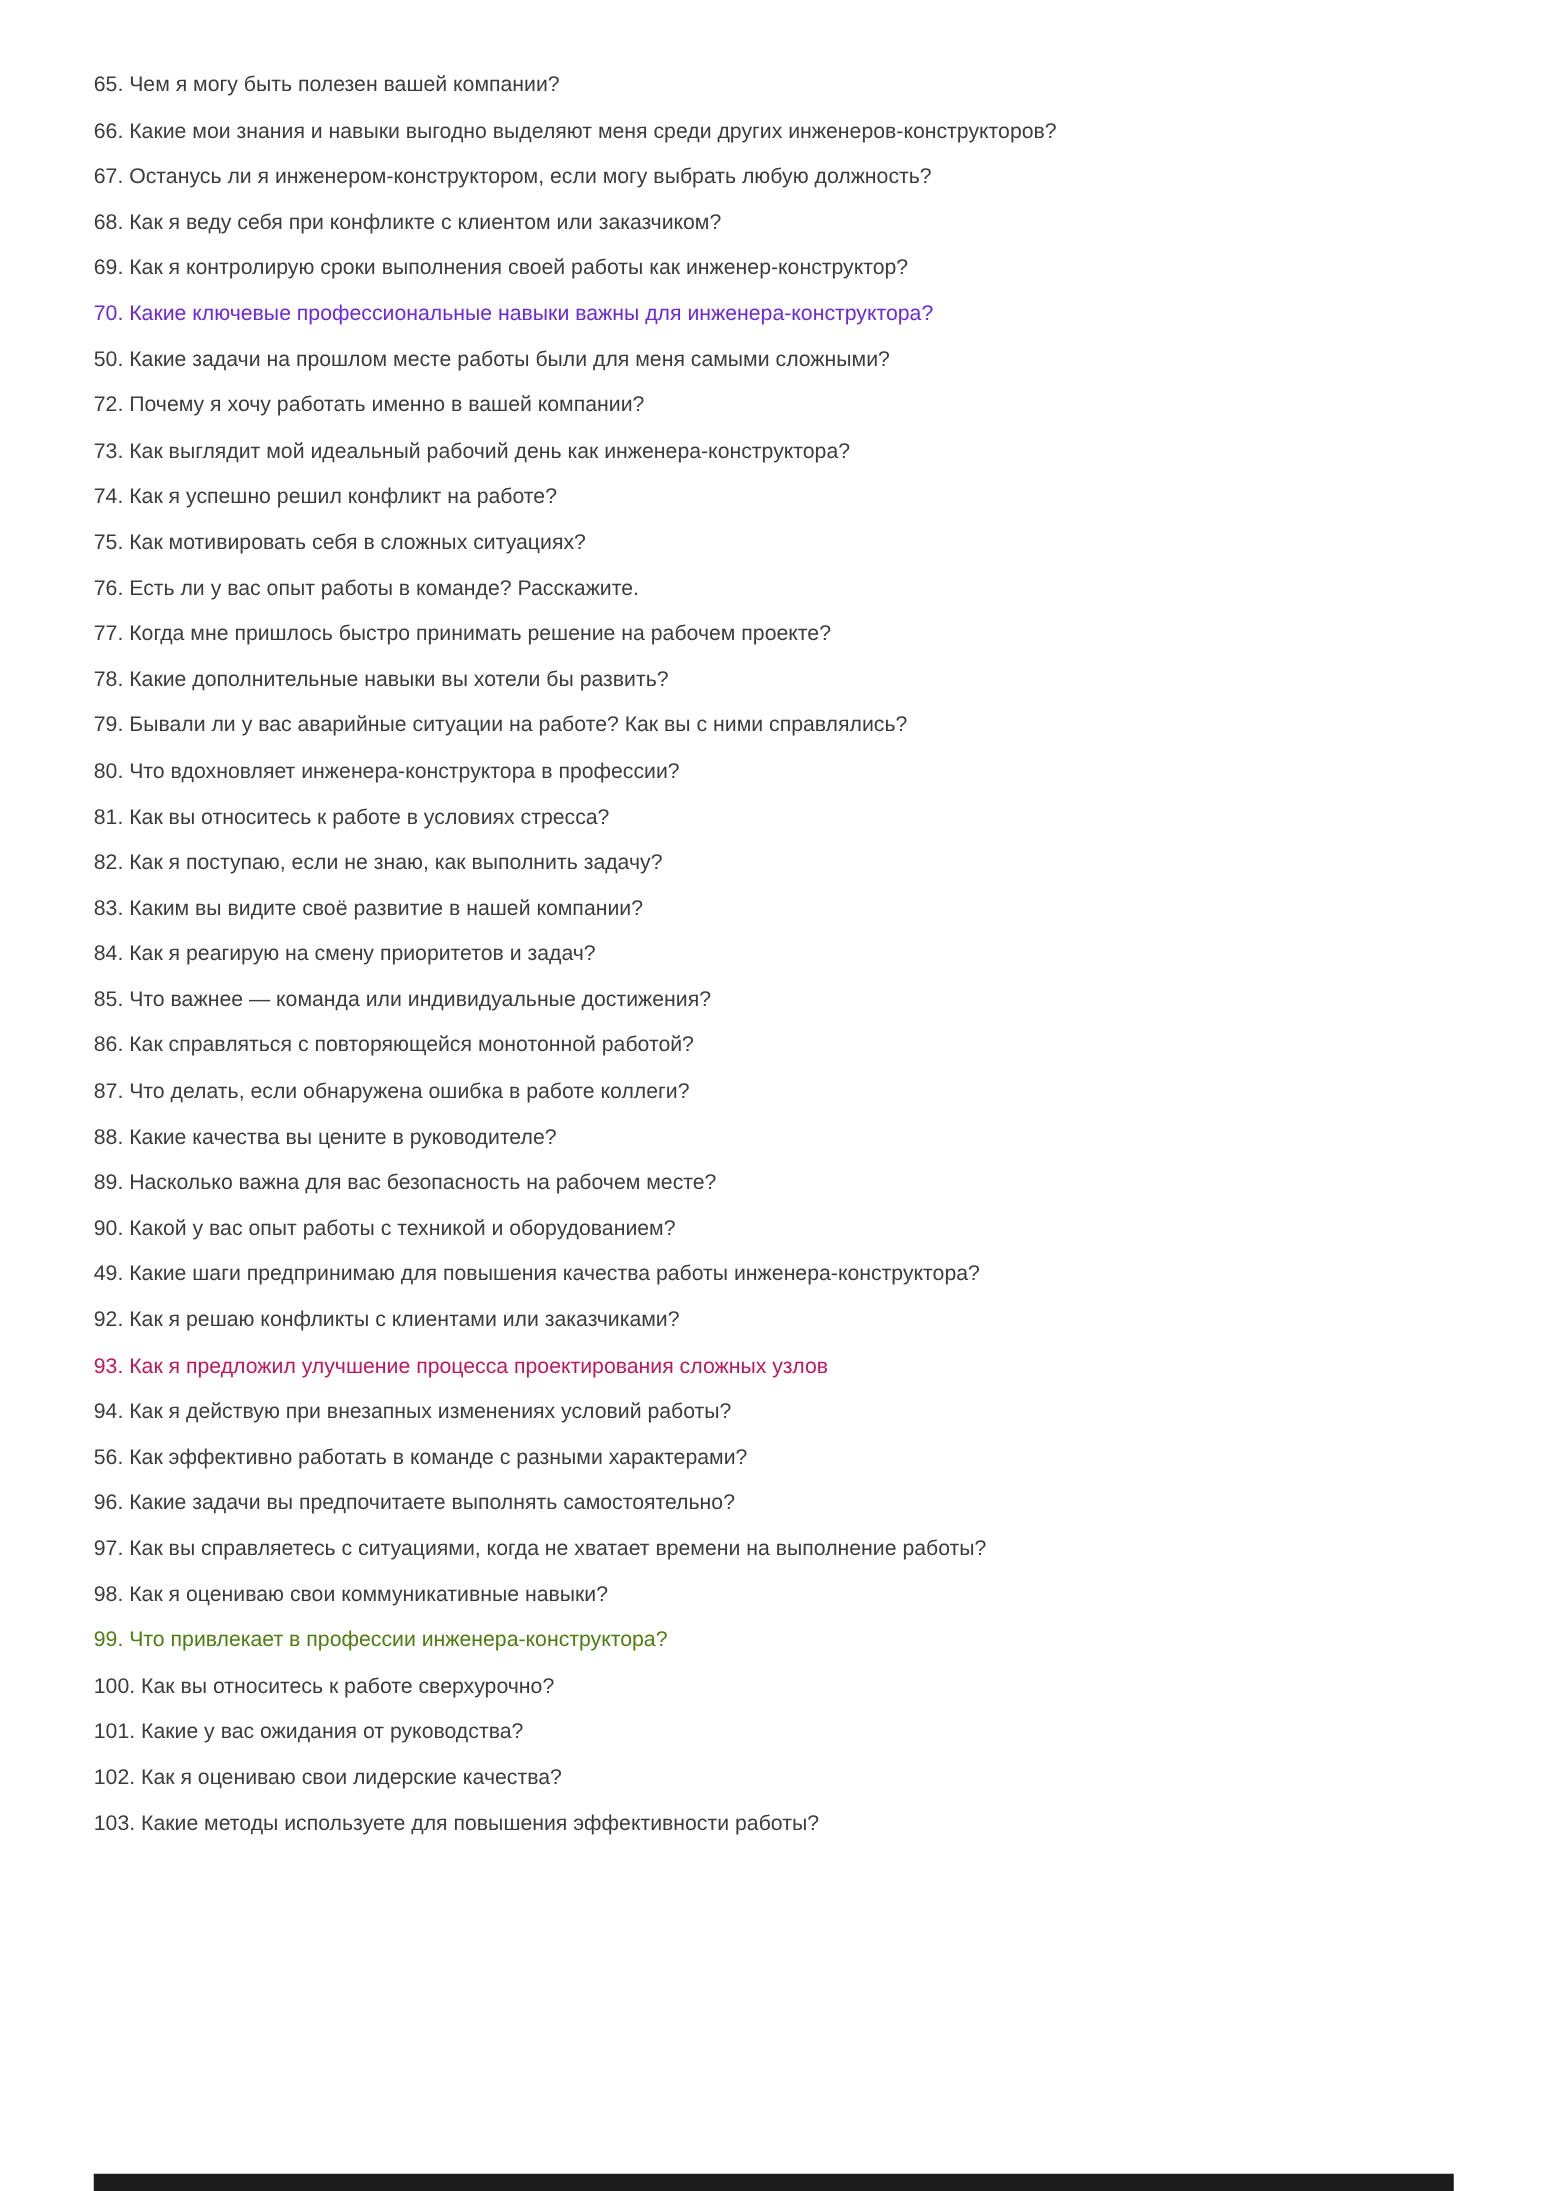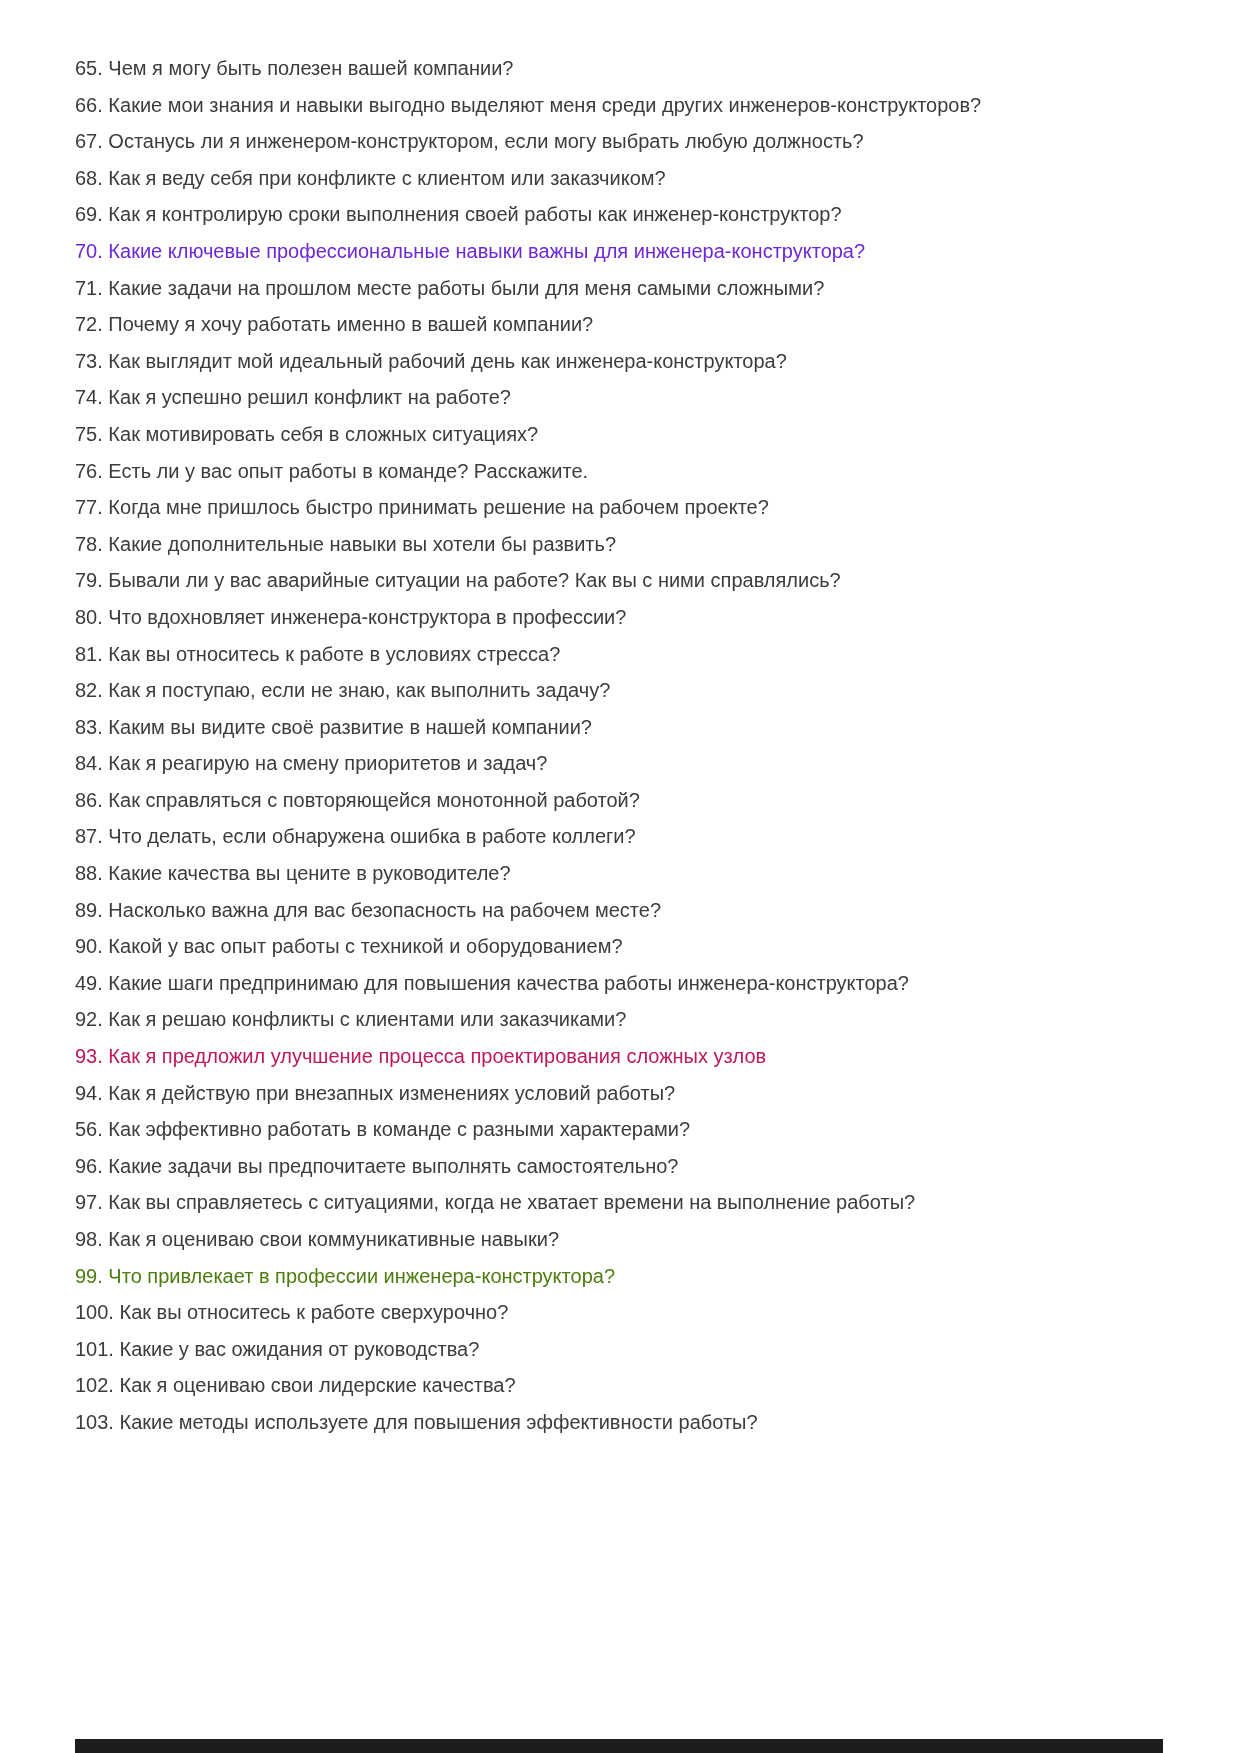--- a/index.html
+++ b/index.html
@@ -21,21 +21,21 @@
   }
   .questions {
     position: absolute;
     left: 75px;
     top: 50px;
     width: 950px;
   }
   .question {
     margin: 0;
     padding: 0;
-    font-size: 20px;
+    font-size: 17px;
     line-height: 36.6px;
     color: #3c3c3c;
     word-wrap: break-word;
   }
   .dark-bar {
     position: absolute;
     left: 75px;
     bottom: 0;
     width: 1088px;
     height: 14px;
@@ -46,34 +46,35 @@
 <body>
 
 <div class="page" style="background: rgb(255, 255, 255);">
   <div class="questions">
       <p class="question" style="color: rgb(60, 60, 60);">65. Чем я могу быть полезен вашей компании?</p>
       <p class="question" style="color: rgb(60, 60, 60);">66. Какие мои знания и навыки выгодно выделяют меня среди других инженеров-конструкторов?</p>
       <p class="question" style="color: rgb(60, 60, 60);">67. Останусь ли я инженером-конструктором, если могу выбрать любую должность?</p>
       <p class="question" style="color: rgb(60, 60, 60);">68. Как я веду себя при конфликте с клиентом или заказчиком?</p>
       <p class="question" style="color: rgb(60, 60, 60);">69. Как я контролирую сроки выполнения своей работы как инженер-конструктор?</p>
       <p class="question" style="color: #6d28d9;">70. Какие ключевые профессиональные навыки важны для инженера-конструктора?</p>
-      <p class="question" style="color: rgb(60, 60, 60);">71. Какие задачи на прошлом месте работы были для меня самыми сложными?</p>
+      <p class="question" style="color: rgb(60, 60, 60);">50. Какие задачи на прошлом месте работы были для меня самыми сложными?</p>
       <p class="question" style="color: rgb(60, 60, 60);">72. Почему я хочу работать именно в вашей компании?</p>
       <p class="question" style="color: rgb(60, 60, 60);">73. Как выглядит мой идеальный рабочий день как инженера-конструктора?</p>
       <p class="question" style="color: rgb(60, 60, 60);">74. Как я успешно решил конфликт на работе?</p>
       <p class="question" style="color: rgb(60, 60, 60);">75. Как мотивировать себя в сложных ситуациях?</p>
       <p class="question" style="color: rgb(60, 60, 60);">76. Есть ли у вас опыт работы в команде? Расскажите.</p>
       <p class="question" style="color: rgb(60, 60, 60);">77. Когда мне пришлось быстро принимать решение на рабочем проекте?</p>
       <p class="question" style="color: rgb(60, 60, 60);">78. Какие дополнительные навыки вы хотели бы развить?</p>
       <p class="question" style="color: rgb(60, 60, 60);">79. Бывали ли у вас аварийные ситуации на работе? Как вы с ними справлялись?</p>
       <p class="question" style="color: rgb(60, 60, 60);">80. Что вдохновляет инженера-конструктора в профессии?</p>
       <p class="question" style="color: rgb(60, 60, 60);">81. Как вы относитесь к работе в условиях стресса?</p>
       <p class="question" style="color: rgb(60, 60, 60);">82. Как я поступаю, если не знаю, как выполнить задачу?</p>
       <p class="question" style="color: rgb(60, 60, 60);">83. Каким вы видите своё развитие в нашей компании?</p>
       <p class="question" style="color: rgb(60, 60, 60);">84. Как я реагирую на смену приоритетов и задач?</p>
+      <p class="question" style="color: rgb(60, 60, 60);">85. Что важнее — команда или индивидуальные достижения?</p>
       <p class="question" style="color: rgb(60, 60, 60);">86. Как справляться с повторяющейся монотонной работой?</p>
       <p class="question" style="color: rgb(60, 60, 60);">87. Что делать, если обнаружена ошибка в работе коллеги?</p>
       <p class="question" style="color: rgb(60, 60, 60);">88. Какие качества вы цените в руководителе?</p>
       <p class="question" style="color: rgb(60, 60, 60);">89. Насколько важна для вас безопасность на рабочем месте?</p>
       <p class="question" style="color: rgb(60, 60, 60);">90. Какой у вас опыт работы с техникой и оборудованием?</p>
       <p class="question" style="color: rgb(60, 60, 60);">49. Какие шаги предпринимаю для повышения качества работы инженера-конструктора?</p>
       <p class="question" style="color: rgb(60, 60, 60);">92. Как я решаю конфликты с клиентами или заказчиками?</p>
       <p class="question" style="color: #be185d;">93. Как я предложил улучшение процесса проектирования сложных узлов</p>
       <p class="question" style="color: rgb(60, 60, 60);">94. Как я действую при внезапных изменениях условий работы?</p>
       <p class="question" style="color: rgb(60, 60, 60);">56. Как эффективно работать в команде с разными характерами?</p>

